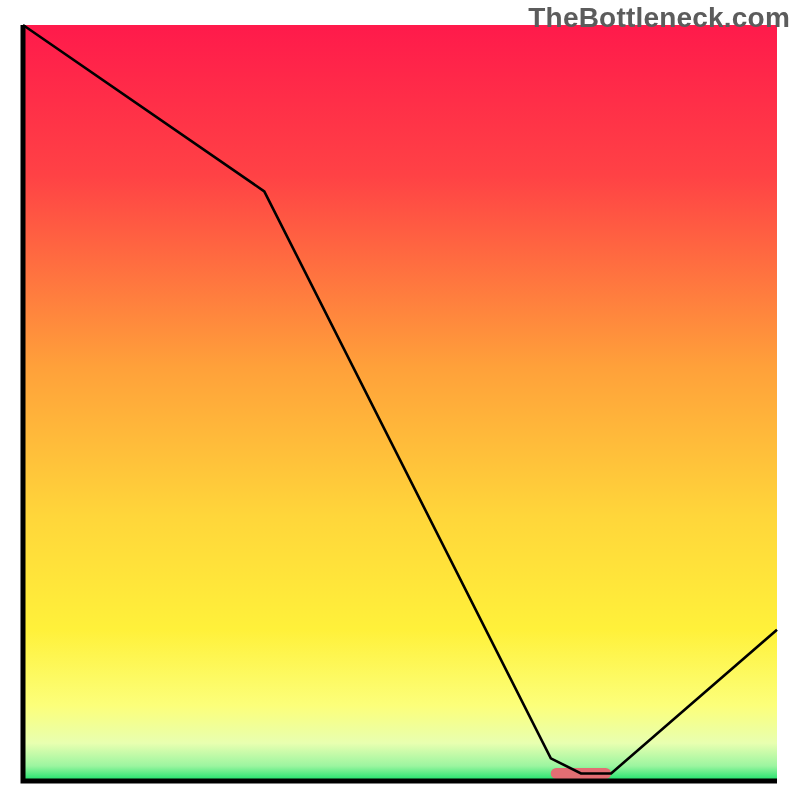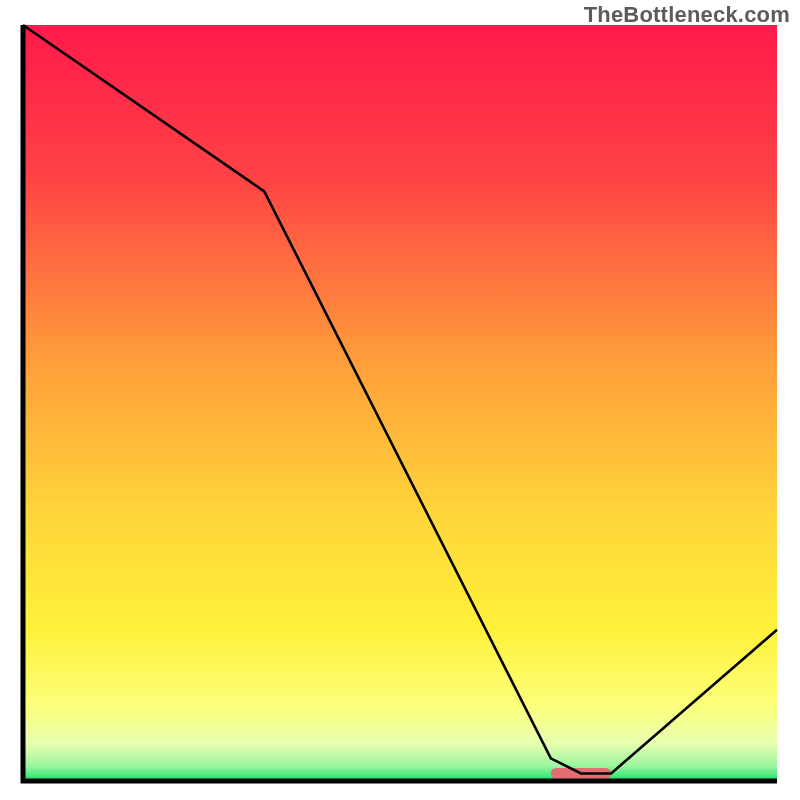--- a/index.html
+++ b/index.html
@@ -12,21 +12,21 @@
   }
   .container {
     position: relative;
     width: 800px;
     height: 800px;
   }
   .watermark {
     position: absolute;
     top: 2px;
     right: 10px;
-    font-size: 22px;
+    font-size: 28px;
     font-weight: 600;
     color: #5c5c5c;
     letter-spacing: 0.2px;
   }
   svg {
     display: block;
   }
 </style>
 </head>
 <body>

